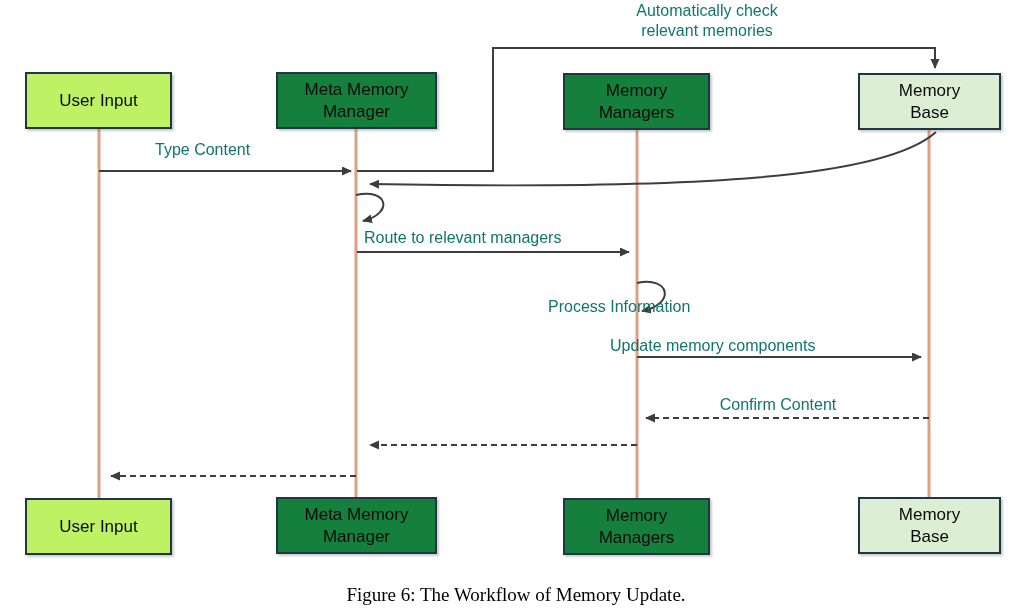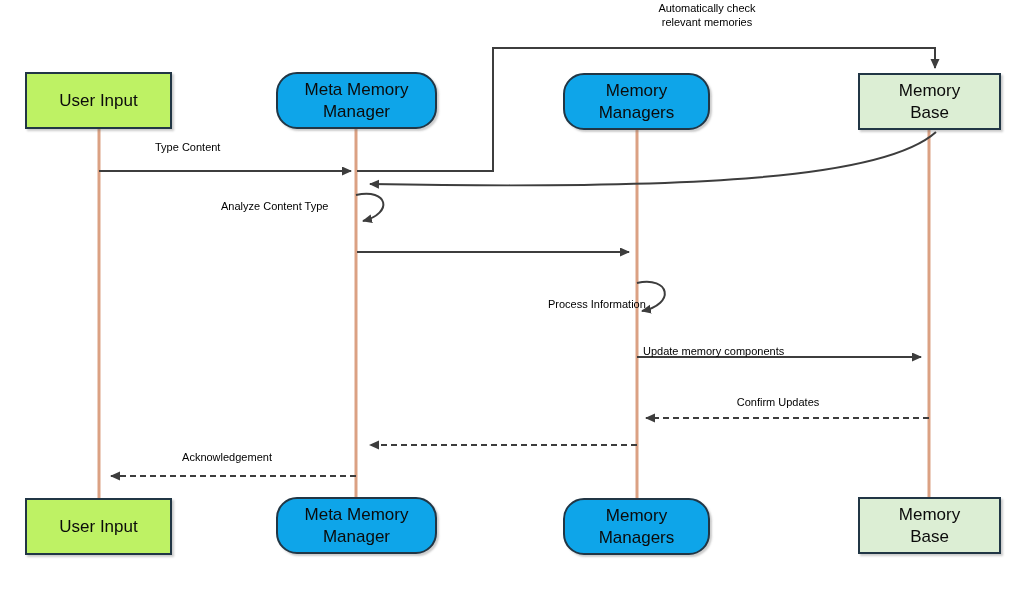--- a/index.html
+++ b/index.html
@@ -24,26 +24,26 @@
     align-items: center;
     justify-content: center;
     text-align: center;
     white-space: pre-line;
     font-size: 17px;
     line-height: 1.25;
     color: #0b0b0b;
     box-shadow: 2px 2px 2px rgba(110,110,110,0.35);
   }
   .fill-blue  { background: #bef264; }
-  .fill-peach { background: #0ea5e9; border-radius: 21px; }
+  .fill-peach { background: #15803d; }
   .fill-green { background: #dceed4; }
   .msg {
     position: absolute;
-    font-size: 11px;
-    color: #000000;
+    font-size: 16px;
+    color: #0f766e;
     white-space: pre-line;
     line-height: 1.28;
   }
   .msg.center { text-align: center; }
   .caption {
     position: absolute;
     left: 0;
     top: 584px;
     width: 1032px;
     text-align: center;
@@ -97,20 +97,20 @@
   <div class="actor fill-peach" style="left:276px; top:497px; width:161px; height:57px;">Meta Memory
 Manager</div>
   <div class="actor fill-peach" style="left:563px; top:498px; width:147px; height:57px;">Memory
 Managers</div>
   <div class="actor fill-green" style="left:858px; top:497px; width:143px; height:57px;">Memory
 Base</div>
 
   <div class="msg center" style="left:607px; top:1px; width:200px;">Automatically check
 relevant memories</div>
   <div class="msg" style="left:155px; top:140px;">Type Content</div>
-  <div class="msg" style="left:221px; top:199px;">Analyze Content Type</div>
+  <div class="msg" style="left:364px; top:228px;">Route to relevant managers</div>
   <div class="msg" style="left:548px; top:297px;">Process Information</div>
-  <div class="msg" style="left:643px; top:336px;margin-top:8px;">Update memory components</div>
-  <div class="msg center" style="left:697px; top:395px; width:162px;">Confirm Updates</div>
-  <div class="msg center" style="left:136px; top:450px; width:182px;">Acknowledgement</div>
+  <div class="msg" style="left:610px; top:336px;">Update memory components</div>
+  <div class="msg center" style="left:697px; top:395px; width:162px;">Confirm Content</div>
 
+  <div class="caption">Figure 6: The Workflow of Memory Update.</div>
 
 </div>
 
 </body></html>

